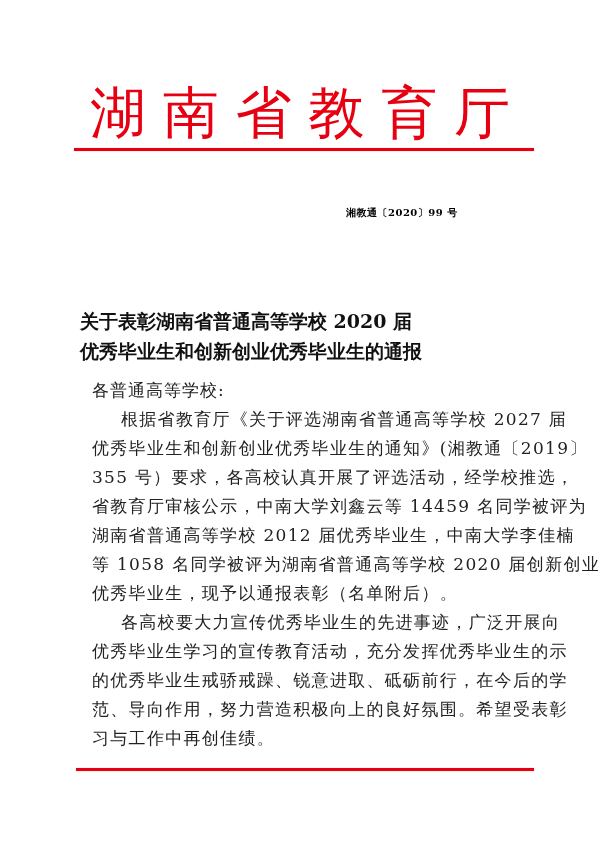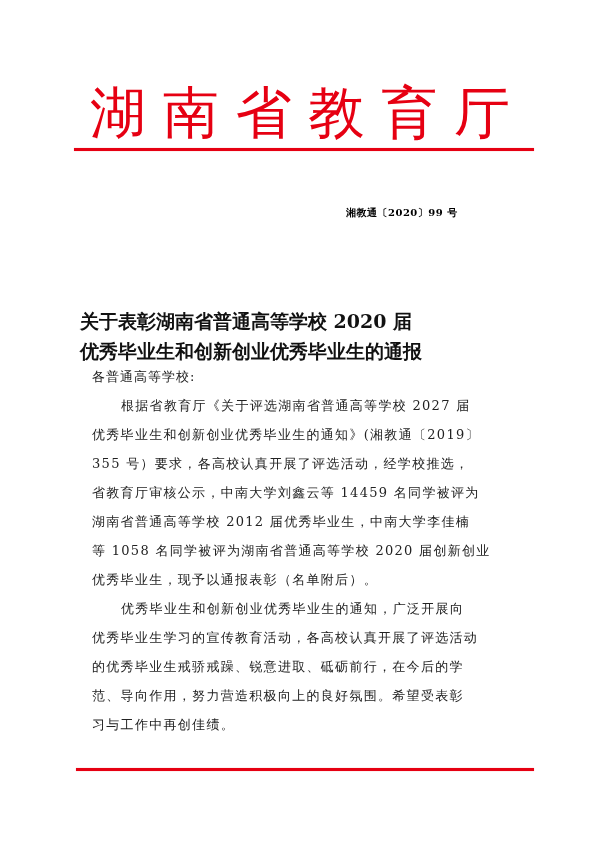--- a/index.html
+++ b/index.html
@@ -60,23 +60,23 @@
       font-weight: bold;
       line-height: 30px;
       color: #111;
       font-family: "DejaVu Serif", "Liberation Serif", serif;
       margin-top: 44px;
     }
     .title div { white-space: nowrap; }
     .body-text {
       position: absolute;
       left: 92px;
-      top: 362px;
+      top: 376px;
       width: 428px;
-      font-size: 13px;
+      font-size: 17px;
       line-height: 29px;
       color: #222;
       letter-spacing: 1.3px;
     }
     .body-text .line { white-space: nowrap; height: 29px; }
     .body-text .indent { padding-left: 29px; }
     .body-text .salutation { letter-spacing: 1px; }
     .bottom-rule {
       position: absolute;
       left: 76px;
@@ -115,21 +115,21 @@
     <div class="line indent">根据省教育厅《关于评选湖南省普通高等学校 2027 届</div>
     <div class="line">优秀毕业生和创新创业优秀毕业生的通知》(湘教通〔2019〕</div>
     <div class="line">355 号）要求，各高校认真开展了评选活动，经学校推选，</div>
     <div class="line">省教育厅审核公示，中南大学刘鑫云等 14459 名同学被评为</div>
     <div class="line">湖南省普通高等学校 2012 届优秀毕业生，中南大学李佳楠</div>
     <div class="line">等 1058 名同学被评为湖南省普通高等学校 2020 届创新创业</div>
     <div class="line">优秀毕业生，现予以通报表彰（名单附后）。</div>
   </div>
 
   <div>
-    <div class="line indent">优秀毕业生和创新创业优秀毕业生的通知，广泛开展向</div>
-    <div class="line">优秀毕业生学习的宣传教育活动，各高校认真开展了评选活动</div>
+    <div class="line indent">各高校要大力宣传优秀毕业生的先进事迹，广泛开展向</div>
+    <div class="line">优秀毕业生学习的宣传教育活动，充分发挥优秀毕业生的示</div>
     <div class="line">的优秀毕业生戒骄戒躁、锐意进取、砥砺前行，在今后的学</div>
     <div class="line">范、导向作用，努力营造积极向上的良好氛围。希望受表彰</div>
     <div class="line">习与工作中再创佳绩。</div>
   </div>
 </div>
 
 <div class="bottom-rule"></div>
 
 </body></html>

